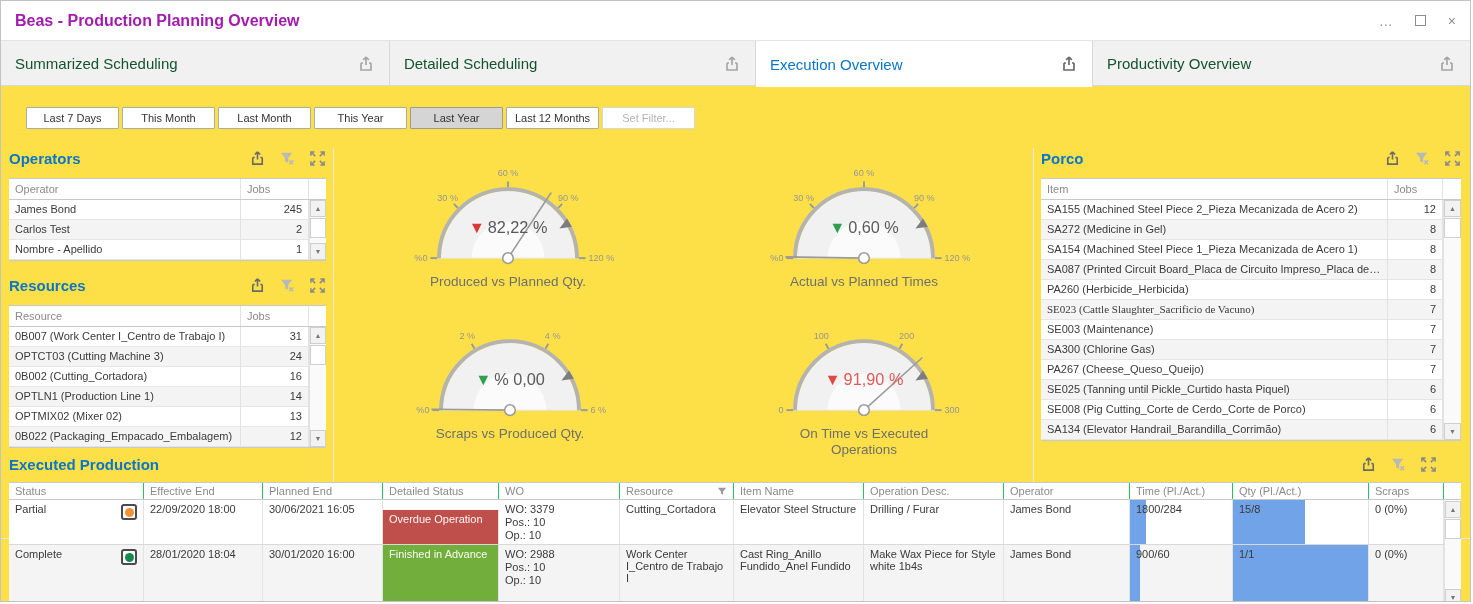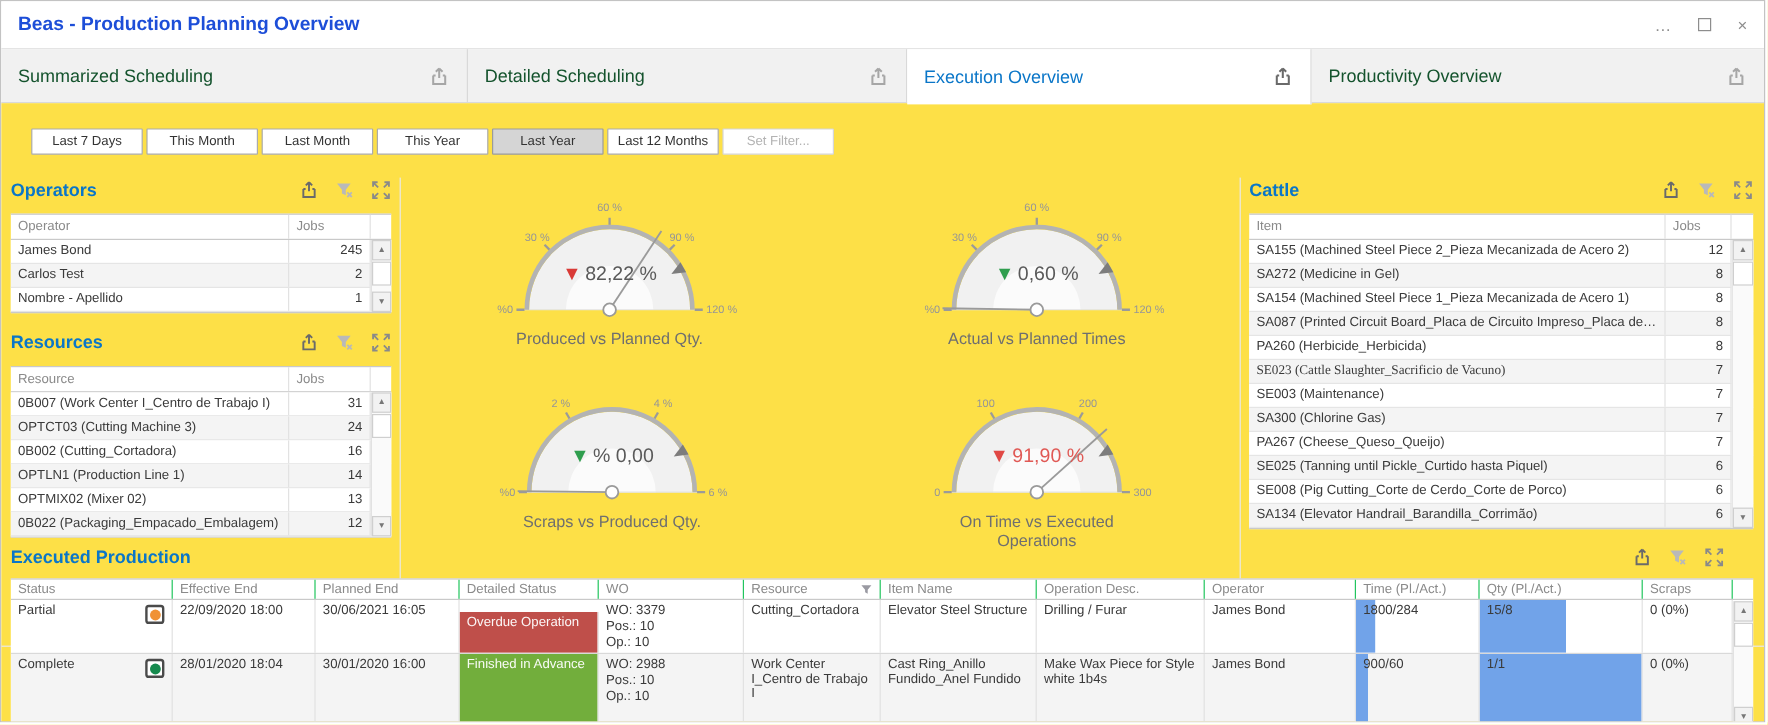--- a/index.html
+++ b/index.html
@@ -2,21 +2,21 @@
 <html><head>
 <meta charset="utf-8">
 <style>
   * { margin:0; padding:0; box-sizing:border-box; }
   html,body { background:#fff; font-family:"Liberation Sans", sans-serif; }
   .window { position:relative; width:1471px; height:602px; border:1px solid #c3c3c3;
             background:#fff; overflow:hidden; }
   
   .titlebar { height:40px; background:#fff; border-bottom:1px solid #e4e4e4;
               display:flex; align-items:center; padding:0 14px; }
-  .titlebar .title { color:#1d4ed8; font-size:16px; font-weight:600; }
+  .titlebar .title { color:#a21caf; font-size:16px; font-weight:600; }
   .win-controls { margin-left:auto; display:flex; align-items:center; gap:22px; color:#8d8d8d; }
   .win-controls .ctl { font-size:14px; cursor:default; line-height:1; }
   .ctl-max { width:11px; height:11px; border:1.5px solid #8d8d8d; display:inline-block; }
   
   .tabbar { height:45px; background:#f1f1f1; display:flex; border-bottom:1px solid #d9d9d9; }
   .tab { height:45px; display:flex; align-items:center; padding:0 14px; font-size:15px;
          color:#14532d; border-right:1px solid #d9d9d9; position:relative; cursor:pointer; }
   .tab:last-child { border-right:none; }
   .tab .tab-label { flex:1; }
   .tab.active { background:#fff; color:#0a76c8; height:46px; margin-bottom:-1px; z-index:2; }
@@ -258,21 +258,21 @@
               <div class="sc-thumb"></div>
               <div class="sc-fill"></div>
               <div class="sc-btn">▼</div>
             </div>
           </div>
         </div>
     </div>
 
     <div class="abs" style="left:1040px; top:64px; width:420px;">
       <div class="panel-title-row">
-        <span class="panel-title">Cattle</span>
+        <span class="panel-title">Porco</span>
         <span class="panel-icons" id="ic-items">
             <svg width="17" height="17" viewBox="0 0 18 18">
               <path d="M4 8 H6 M12 8 H14 M14 8 V15 H4 V8" fill="none" stroke="#6a6a6a" stroke-width="1.7"></path>
               <path d="M9 2 V10 M9 2 L6.2 4.8 M9 2 L11.8 4.8" fill="none" stroke="#6a6a6a" stroke-width="1.7"></path>
             </svg>
             <svg width="17" height="17" viewBox="0 0 18 18">
               <path d="M2 3 H14 L9.7 8.5 V13.5 L6.3 12 V8.5 Z" fill="#b9b9b9"></path>
               <path d="M11 11 L15 15 M15 11 L11 15" stroke="#b9b9b9" stroke-width="1.6"></path>
             </svg>
             <svg width="17" height="17" viewBox="0 0 18 18">

